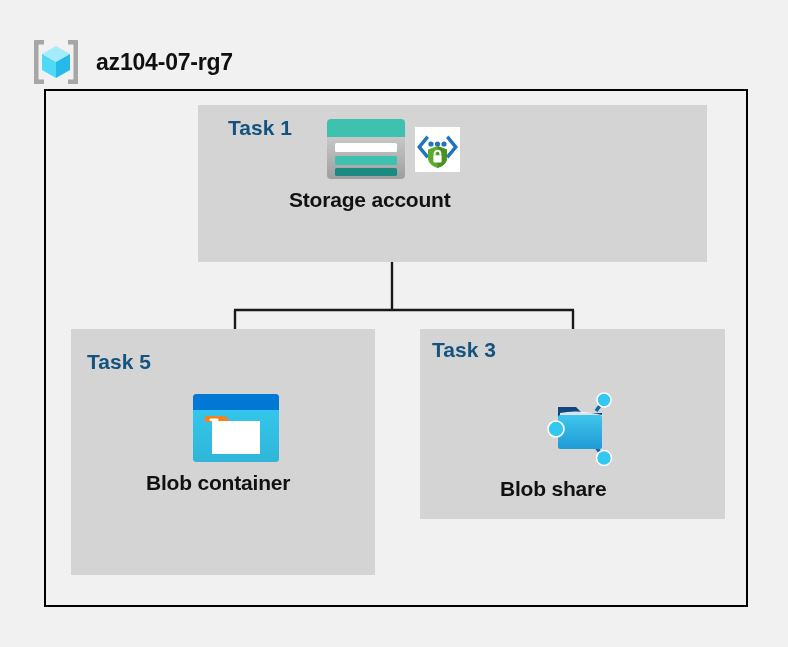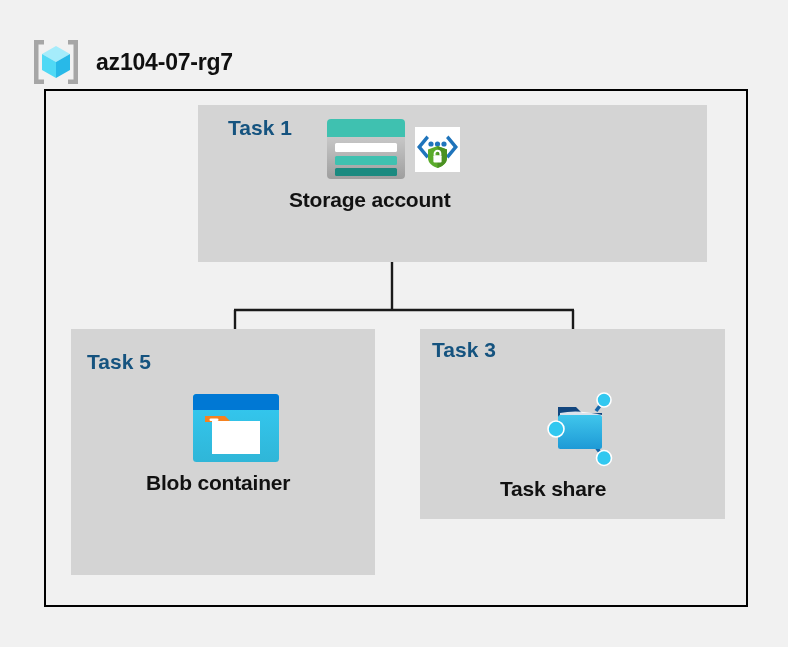--- a/index.html
+++ b/index.html
@@ -248,16 +248,16 @@
           <path d="M20 22 Q38 18 62 24 L62 30 H20 Z" fill="#ffffff" opacity="0.85"></path>
 
           <rect x="18" y="24" width="44" height="34" rx="2.5" fill="url(#gFold)"></rect>
 
           <circle cx="16" cy="38" r="8" fill="#32c8f0" stroke="#ffffff" stroke-width="1.6"></circle>
           <circle cx="64" cy="9" r="7" fill="#32c8f0" stroke="#ffffff" stroke-width="1.6"></circle>
           <circle cx="64" cy="67" r="7.5" fill="#32c8f0" stroke="#ffffff" stroke-width="1.6"></circle>
         </svg>
       </span>
     </div>
-    <span class="node-label">Task share</span>
+    <span class="node-label">Blob share</span>
   </div>
 
 </div>
 
 </body></html>

